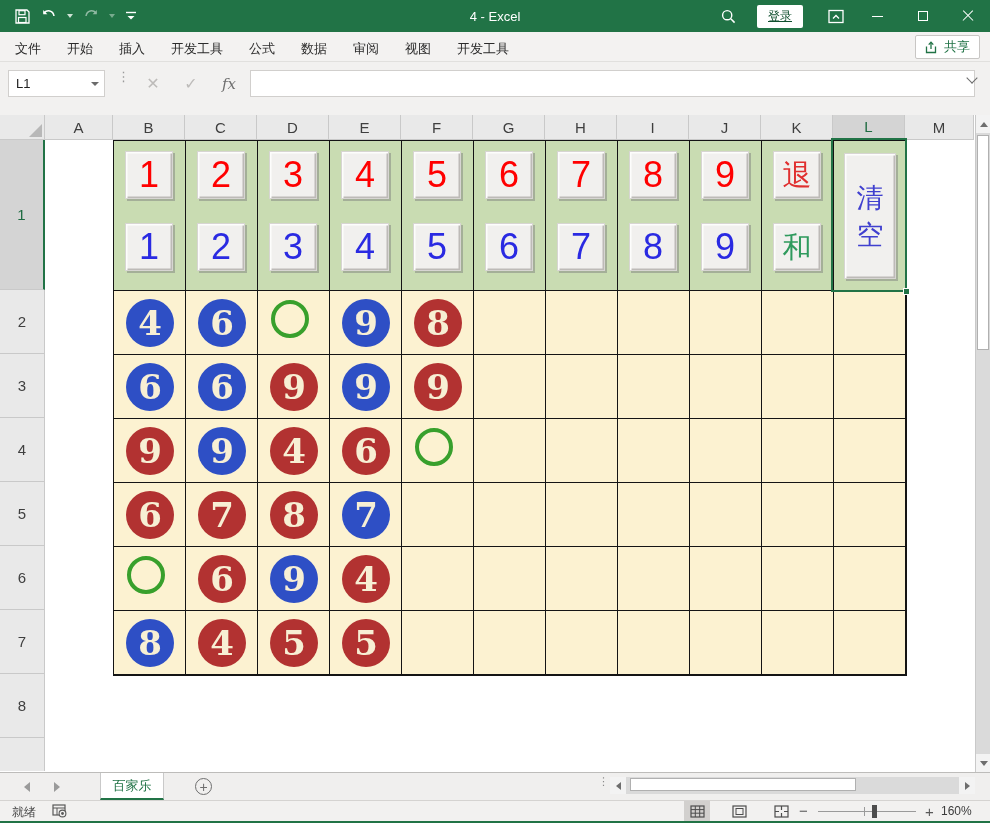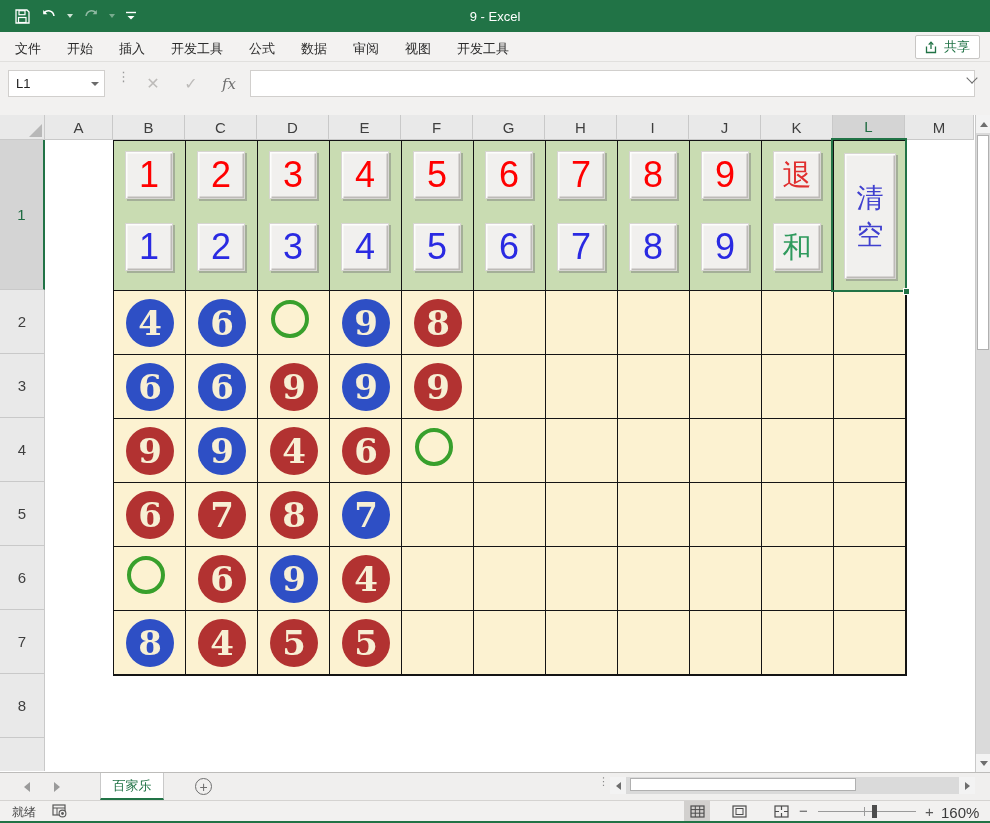--- a/index.html
+++ b/index.html
@@ -96,21 +96,21 @@
   .statusbar { position:absolute; left:0; top:800px; width:990px; height:21px; background:#f2f1f0; border-top:1px solid #d5d3d1; font-size:12px; color:#444; }
   .status-ready { position:absolute; left:12px; top:3px; }
   .macro-icon { position:absolute; left:52px; top:3px; }
   .view-btn { position:absolute; top:0; width:26px; height:20px; display:flex; align-items:center; justify-content:center; }
   .view-btn.active { background:#d2d0ce; }
   .zoom-minus { position:absolute; left:799px; top:1px; font-size:15px; color:#595959; }
   .zoom-track { position:absolute; left:818px; top:10px; width:98px; height:1px; background:#9a9a9a; }
   .zoom-mid { position:absolute; left:864px; top:6px; width:1px; height:9px; background:#9a9a9a; }
   .zoom-thumb { position:absolute; left:872px; top:4px; width:5px; height:13px; background:#4d4d4d; }
   .zoom-plus { position:absolute; left:925px; top:2px; font-size:15px; color:#595959; }
-  .zoom-level { position:absolute; left:941px; top:3px; font-size:15px; color:#3b3b3b; }
+  .zoom-level { position:absolute; left:941px; top:3px; font-size:12px; color:#3b3b3b; }
   .green-edge { position:absolute; left:0; top:821px; width:990px; height:2px; background:#217346; }
 </style>
 </head>
 <body>
 
 <div id="app">
 
   <div class="titlebar">
     <div class="qat">
       <span>
@@ -134,21 +134,45 @@
           </svg>
       </span>
       <span class="caret-down dim"></span>
       <span>
         <svg width="12" height="12" viewBox="0 0 12 12">
             <path d="M1 2.5h10" stroke="#fff" stroke-width="1.4"></path>
             <path d="M2.5 6l3.5 3.5L9.5 6z" fill="#fff"></path>
           </svg>
       </span>
     </div>
-    <div class="win-title">9  -  Excel</div>
+    <div class="win-title">4  -  Excel</div>
+    <div class="tb-right">
+      <span class="win-btn" style="width:30px;">
+        <svg width="15" height="15" viewBox="0 0 15 15">
+            <circle cx="6.2" cy="6.2" r="4.6" fill="none" stroke="#fff" stroke-width="1.4"></circle>
+            <path d="M9.8 9.8 L13.6 13.6" stroke="#fff" stroke-width="1.5"></path>
+          </svg>
+      </span>
+      <span class="signin-btn">登录</span>
+      <span class="win-btn" style="width:38px;">
+        <svg width="16" height="15" viewBox="0 0 16 15">
+            <rect x="1" y="1.5" width="14" height="12" fill="none" stroke="#fff" stroke-width="1.3"></rect>
+            <path d="M5 9.5 L8 6.5 L11 9.5" fill="none" stroke="#fff" stroke-width="1.3"></path>
+          </svg>
+      </span>
+      <span class="win-btn">
+          <span class="min-glyph"></span>
+        </span>
+      <span class="win-btn">
+          <span class="max-glyph"></span>
+        </span>
+      <span class="win-btn">
+          <span class="close-glyph"></span>
+        </span>
+    </div>
   </div>
 
   <div class="ribbonrow">
     <div class="ribbon-tabs" id="ribbon-tabs">
         <div class="ribbon-tab">文件</div>
         <div class="ribbon-tab">开始</div>
         <div class="ribbon-tab">插入</div>
         <div class="ribbon-tab">开发工具</div>
         <div class="ribbon-tab">公式</div>
         <div class="ribbon-tab">数据</div>

